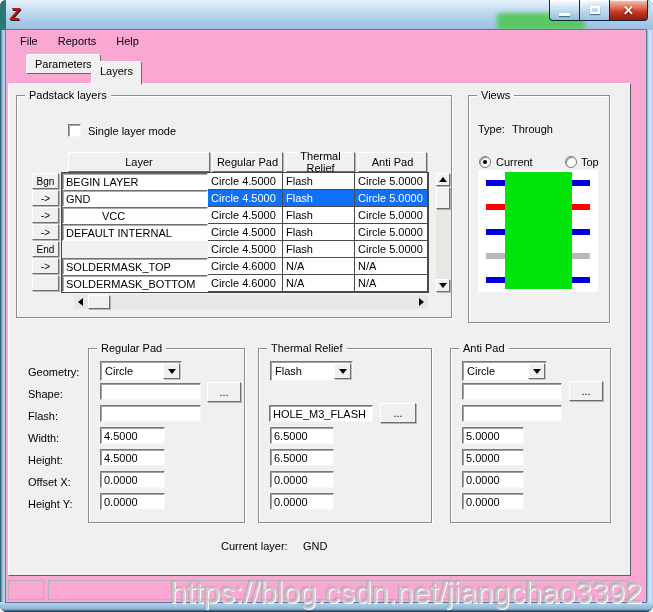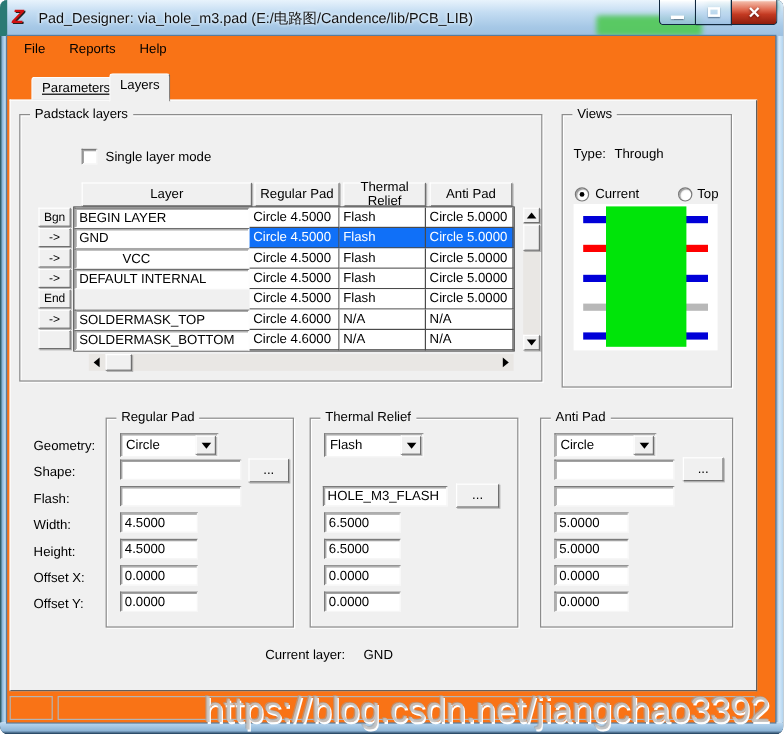--- a/index.html
+++ b/index.html
@@ -27,28 +27,28 @@
   .cap{height:21px;border:1px solid #11283e;border-top:none;display:flex;align-items:center;justify-content:center;
     box-shadow:inset 0 1px 0 rgba(255,255,255,.75);}
   .cap-min{width:31px;border-radius:0 0 0 4px;background:linear-gradient(180deg,rgba(255,255,255,.95),rgba(196,220,242,.9) 50%,rgba(156,192,226,.9));}
   .cap-max{width:30px;border-left:none;background:linear-gradient(180deg,rgba(255,255,255,.95),rgba(196,220,242,.9) 50%,rgba(156,192,226,.9));}
   .cap-close{width:38px;border-left:none;border-radius:0 0 4px 0;
     background:linear-gradient(180deg,#f6c9b8 0%,#e06a50 40%,#c33a22 60%,#8e1c0c 100%);}
   .glyph-min{width:11px;height:3px;background:#fff;box-shadow:0 1px 1px rgba(0,30,60,.6);margin-top:8px;}
   .glyph-max{width:10px;height:8px;border:2px solid #fff;box-shadow:0 1px 1px rgba(0,30,60,.5);}
   .glyph-close{color:#fff;font-size:13px;font-weight:bold;text-shadow:0 1px 2px rgba(60,0,0,.8);line-height:1;}
   
-  .client{position:absolute;left:6px;top:30px;width:640px;height:572px;background:#f97316;
+  .client{position:absolute;left:6px;top:30px;width:640px;height:572px;background:#f9a8d4;
     box-shadow:0 0 0 1px #5a7c9b;font-size:11px;color:#000;}
   .menubar{position:absolute;left:0;top:0;width:640px;height:22px;display:flex;align-items:center;padding-left:4px;}
   .menu-item{padding:3px 10px;}
   
   .tab{position:absolute;border:1px solid;border-color:#fdfdfd #6a6a6a #f0f0f0 #fdfdfd;border-radius:3px 3px 0 0;
     background:#f0f0f0;padding:3px 8px 4px 8px;}
-  .tab-inactive{left:20px;top:34px;height:20px;border-bottom:1px solid #6a6a6a;z-index:1;text-decoration:underline;}
+  .tab-inactive{left:20px;top:24px;height:20px;border-bottom:1px solid #6a6a6a;z-index:1;}
   .tab-active{left:85px;top:31px;height:24px;z-index:3;}
   .tab-panel{position:absolute;left:2px;top:53px;width:623px;height:493px;background:#f0f0f0;
     border:1px solid;border-color:#fdfdfd #5f5f5f #5f5f5f #fdfdfd;z-index:2;}
   
   .group{position:absolute;border:1px solid #8c8c8c;box-shadow:1px 1px 0 #fff,inset 1px 1px 0 #fff;}
   .group-label{position:absolute;top:-7px;left:8px;background:#f0f0f0;padding:0 4px;white-space:nowrap;}
   
   .raised{background:#f0f0f0;border:1px solid;border-color:#ffffff #6f6f6f #6f6f6f #ffffff;box-shadow:1px 1px 0 #40404055;text-align:center;}
   .sunken{background:#fff;border:1px solid;border-color:#7a7a7a #f6f6f6 #f6f6f6 #7a7a7a;box-shadow:inset 1px 1px 0 rgba(70,70,70,.5);}
   .field{position:absolute;height:17px;font-size:11px;padding:0 3px;outline:none;}
@@ -96,21 +96,20 @@
 </head>
 <body>
 
 <div class="window">
 
   <div class="titlebar">
     <div class="patch patch-teal-left"></div>
     <div class="patch patch-green"></div>
     <div class="patch patch-teal-right"></div>
     <span class="app-icon">Z</span>
-    <span class="title-text">Pad_Designer: via_hole_m3.pad (E:/电路图/Candence/lib/PCB_LIB)</span>
     <div class="caption-btns">
       <div class="cap cap-min">
           <div class="glyph-min"></div>
         </div>
       <div class="cap cap-max">
           <div class="glyph-max"></div>
         </div>
       <div class="cap cap-close">
           <span class="glyph-close">✕</span>
         </div>
@@ -240,21 +239,21 @@
         <div class="xbar left" style="top: 10px; background: rgb(0, 0, 216);"></div>
       <div class="xpad" style="background: rgb(0, 228, 9);"></div>
     </div>
 
     <span class="lbl" style="left:22px;top:336px;z-index:5;">Geometry:</span>
     <span class="lbl" style="left:22px;top:358px;z-index:5;">Shape:</span>
     <span class="lbl" style="left:22px;top:380px;z-index:5;">Flash:</span>
     <span class="lbl" style="left:22px;top:402px;z-index:5;">Width:</span>
     <span class="lbl" style="left:22px;top:424px;z-index:5;">Height:</span>
     <span class="lbl" style="left:22px;top:446px;z-index:5;">Offset X:</span>
-    <span class="lbl" style="left:22px;top:468px;z-index:5;">Offset Y:</span>
+    <span class="lbl" style="left:22px;top:468px;z-index:5;">Height Y:</span>
 
     <div class="group" style="left:82px;top:318px;width:157px;height:175px;z-index:4;">
       <span class="group-label">Regular Pad</span>
     </div>
     <div class="combo" style="left:94px;top:331px;width:82px;z-index:5;">
       <span class="combo-text">Circle</span>
       <span class="combo-btn raised">
           <span class="arr-down"></span>
         </span>
     </div>

